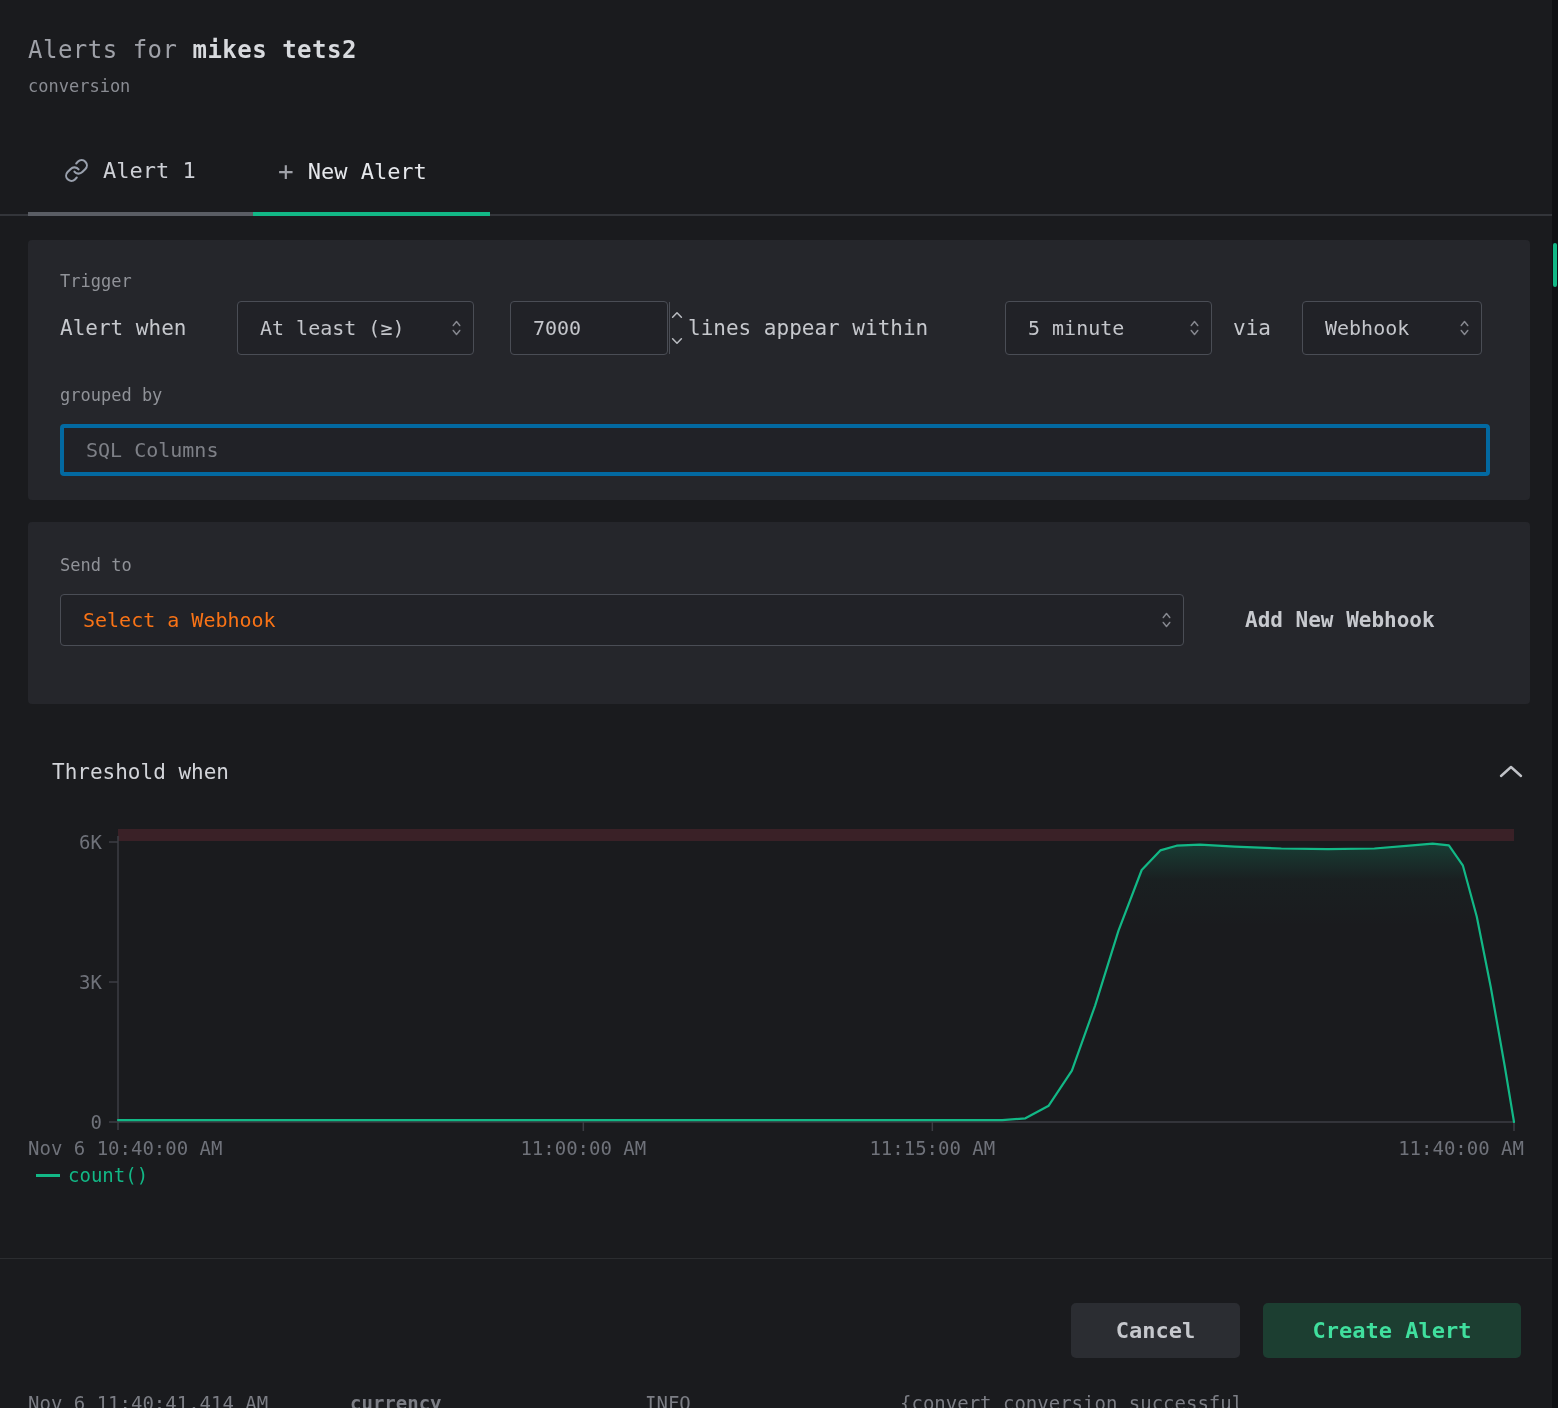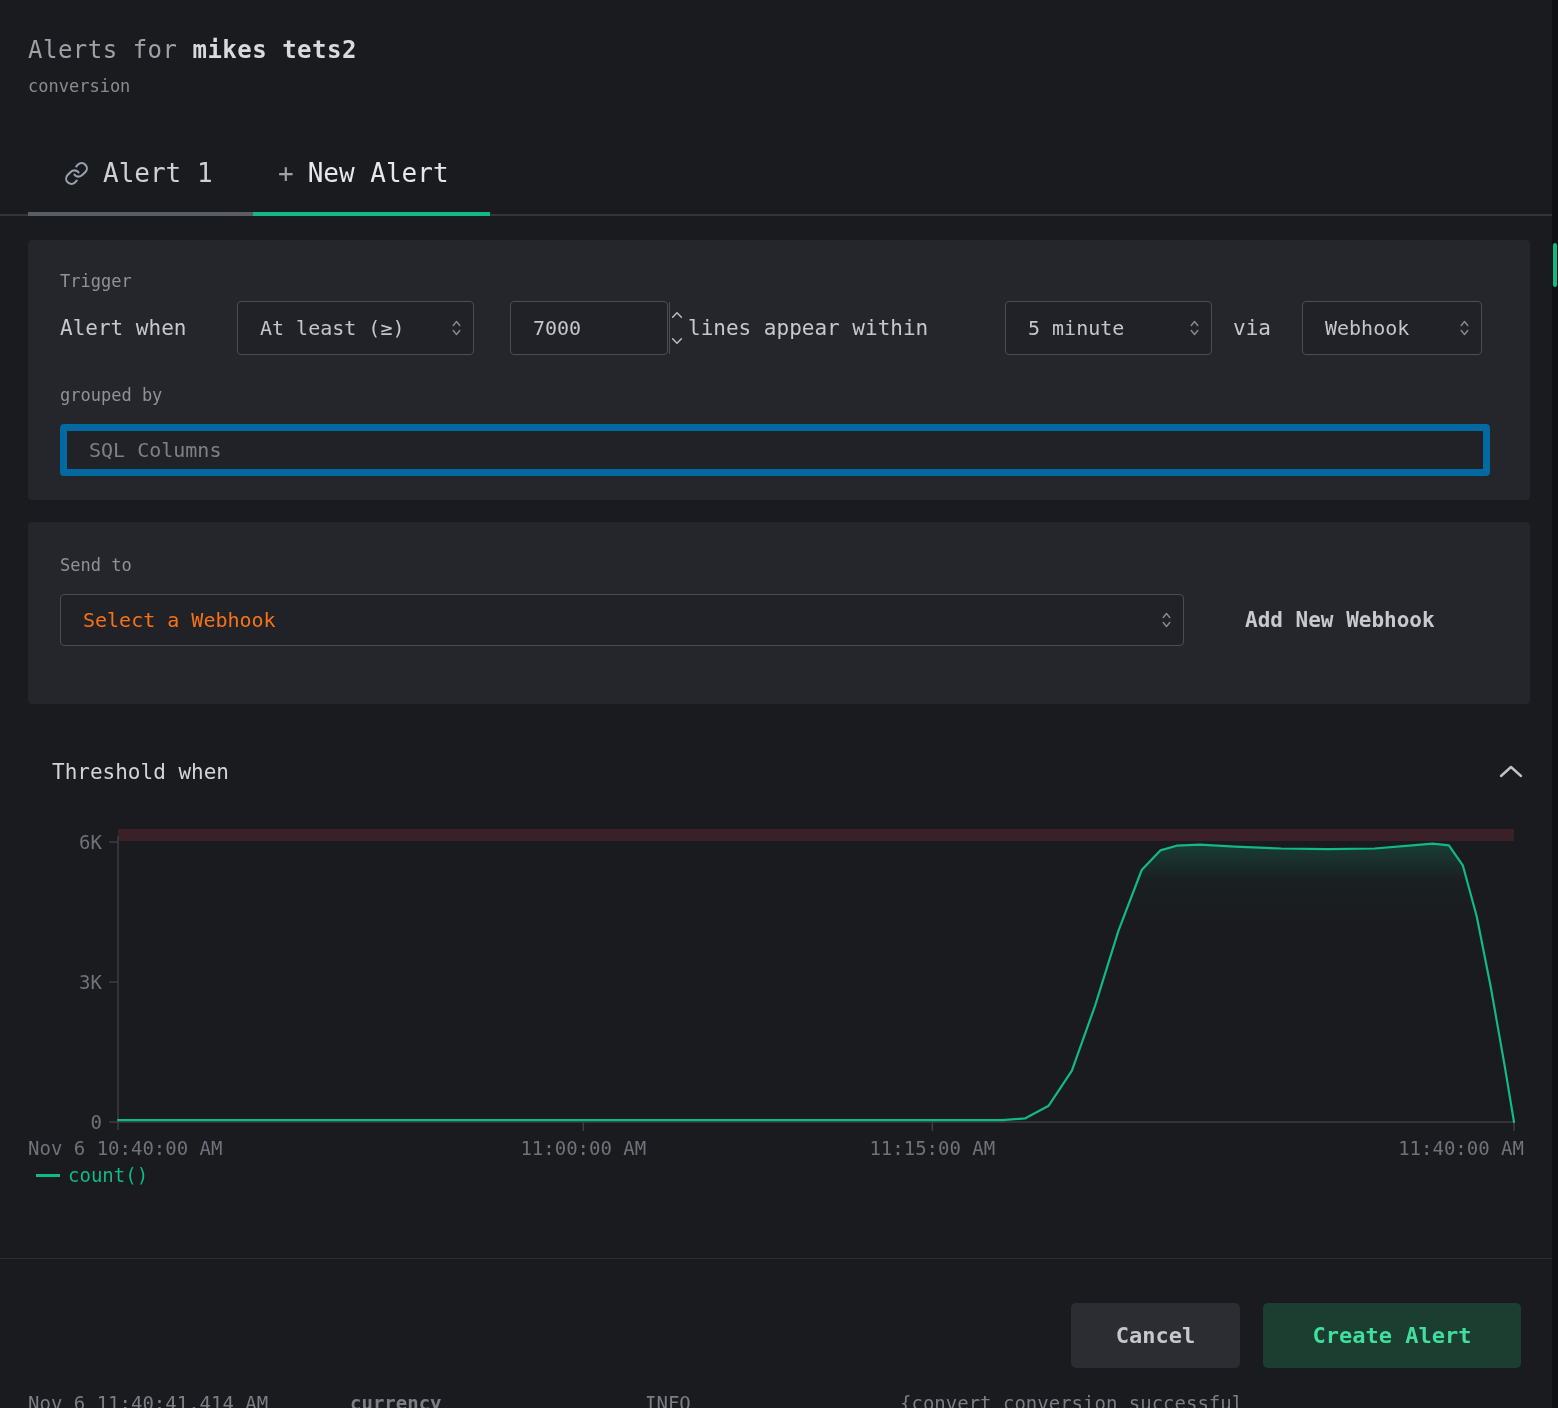--- a/index.html
+++ b/index.html
@@ -12,21 +12,21 @@
   
   .title { position:absolute; left:28px; top:36px; font-size:24px; color:#9fa1a8; letter-spacing:.5px; }
   .title b { color:#d8dade; font-weight:700;text-align:right; }
   .subtitle { position:absolute; left:28px; top:76px; font-size:17px; color:#8a8c93; }
 
   
   .tabs { position:absolute; left:0; top:150px; width:100%; height:66px; }
   .tab { position:absolute; top:8px; display:flex; align-items:center; gap:14px; cursor:pointer; }
   .tab-alert1 { left:64px; }
   .tab-new { left:278px; }
-  .tab-label { font-size:26px; color:#ced0d6; }
+  .tab-label { font-size:22px; color:#ced0d6; }
   .tab-new .tab-label { color:#e6e8ec; }
   .plus-glyph { font-size:26px; color:#9fa1a8; line-height:1; }
   .tab-baseline { position:absolute; left:0; top:64px; width:100%; height:2px; background:#33353a; }
   .tab-ind-gray { position:absolute; left:28px; top:62px; width:225px; height:4px; background:#5a5d64; }
   .tab-ind-green { position:absolute; left:253px; top:62px; width:237px; height:4px; background:#12b886; }
 
   
   .panel { position:absolute; left:28px; width:1502px; background:#25262b; border-radius:4px; }
   .panel-trigger { top:240px; height:260px; }
   .panel-send { top:522px; height:182px; }
@@ -37,40 +37,40 @@
          border-radius:4px; display:flex; align-items:center; cursor:pointer; }
   .ctl .ctl-text { font-size:20px; color:#c4c6cb; padding-left:22px; flex:1; white-space:nowrap; }
   .ctl .updown { width:34px; display:flex; justify-content:center; align-items:center; }
 
   .numwrap { padding:0; }
   .num-input { width:110px; height:100%; background:transparent; border:none; outline:none;
                color:#c4c6cb; font-size:20px; font-family:inherit; padding-left:22px; }
   .spinner { width:34px; height:100%; border-left:1px solid #4a4d55; display:flex; flex-direction:column; }
   .spin-btn { flex:1; display:flex; align-items:center; justify-content:center; cursor:pointer; }
 
-  .text-input { position:absolute; background:#212227; border:7px solid #0369a1; border-radius:4px;
+  .text-input { position:absolute; background:#212227; border:4px solid #0369a1; border-radius:4px;
                 color:#c4c6cb; font-size:20px; font-family:inherit; padding-left:22px; outline:none; }
   .text-input::placeholder { color:#7e8087; }
 
   .add-webhook { position:absolute; left:1245px; top:594px; height:52px; line-height:52px;
                  font-size:21px; font-weight:700; color:#c7c9ce; cursor:pointer; background:none; border:none;
                  font-family:inherit; }
 
   
   .th-title { position:absolute; left:52px; top:760px; font-size:21px; color:#d2d4d9; }
   .collapse { position:absolute; left:1496px; top:760px; width:30px; height:24px; cursor:pointer;
               display:flex; align-items:center; justify-content:center; }
   .chart-wrap { position:absolute; left:0; top:818px; width:1540px; height:352px; }
   .legend { position:absolute; left:36px; top:1164px; display:flex; align-items:center; gap:8px; }
   .legend-dash { width:24px; height:3px; }
   .legend-label { font-size:19px; }
 
   
   .footer-divider { position:absolute; left:0; top:1258px; width:100%; height:1px; background:#2b2d30; }
-  .btn { position:absolute; top:1303px; height:65px; border:none; border-radius:5px;
+  .btn { position:absolute; top:1303px; height:55px; border:none; border-radius:5px;
          font-family:inherit; font-size:22px; font-weight:700; cursor:pointer; }
   .btn-cancel { left:1071px; width:169px; background:#2b2d32; color:#c6c8cd; }
   .btn-create { left:1263px; width:258px; background:#1c3e31; color:#40df9e; }
 
   
   .bg-row { position:absolute; left:0; top:1392px; width:100%; height:16px; overflow:hidden;
             font-size:19px; color:#7c7e85; }
   .bg-row span { position:absolute; top:0; white-space:nowrap; }
   .bg-time { left:28px; } .bg-service { left:350px; font-weight:700; }
   .bg-level { left:645px; } .bg-msg { left:900px; }

